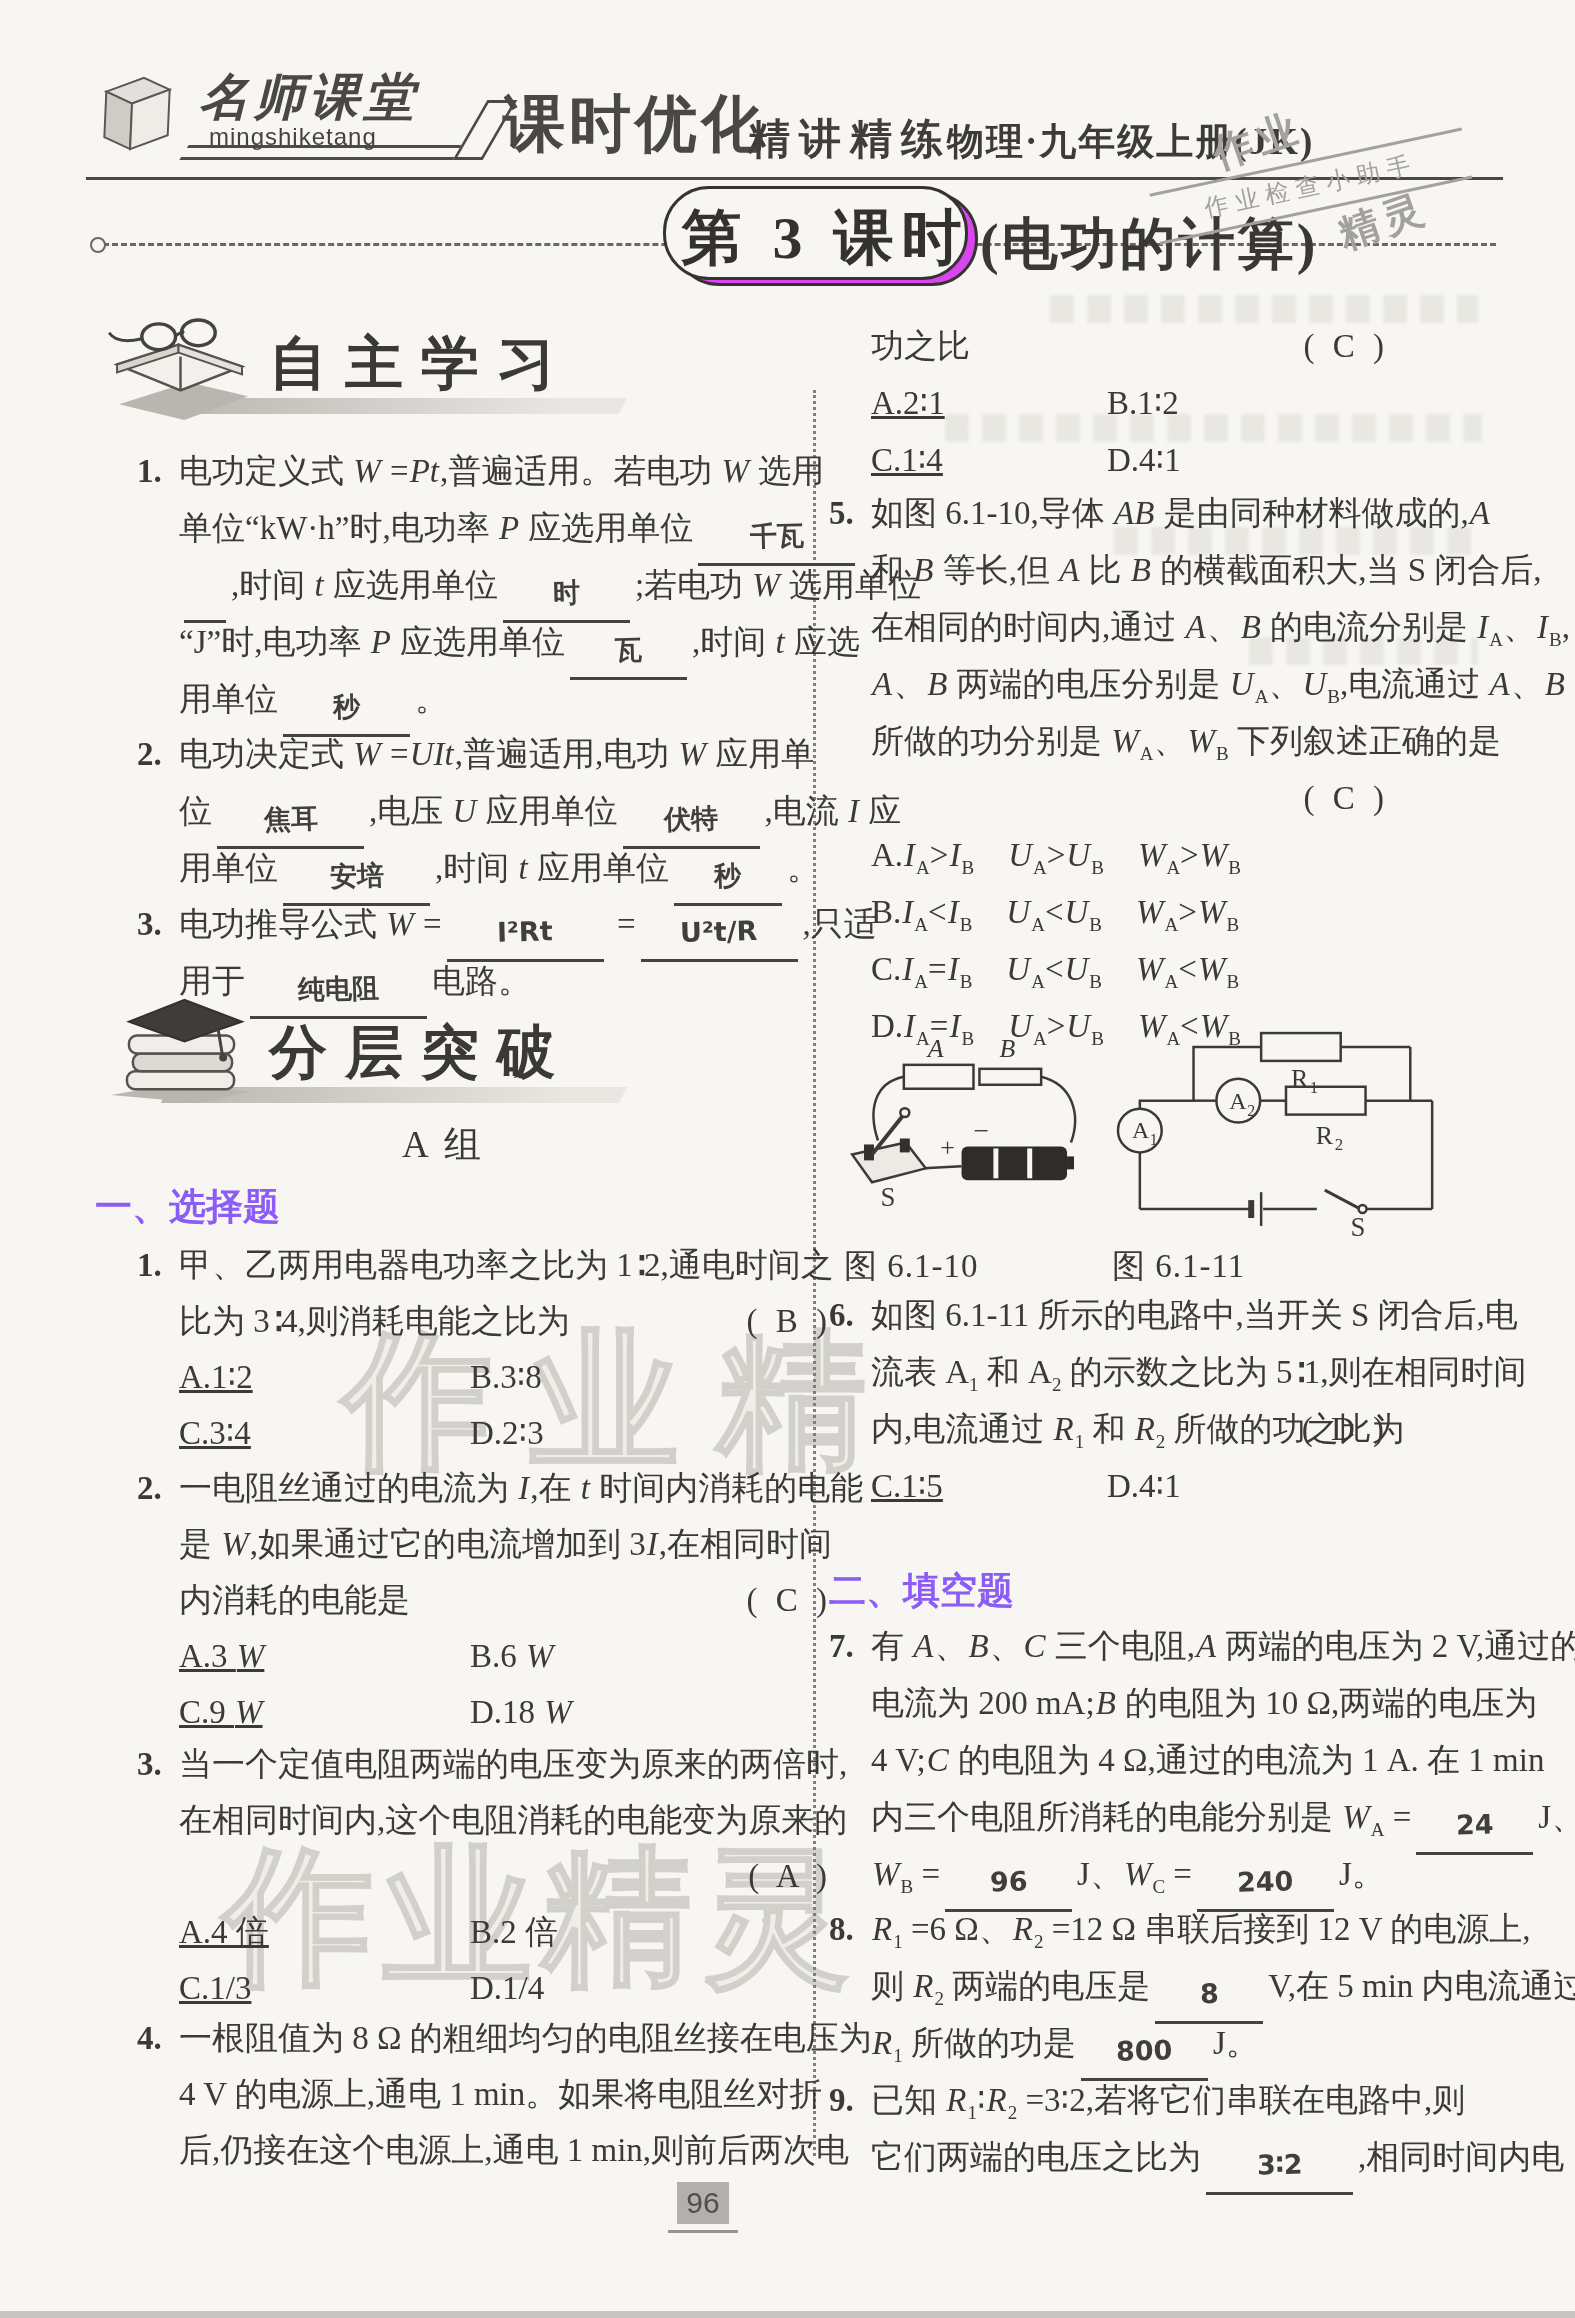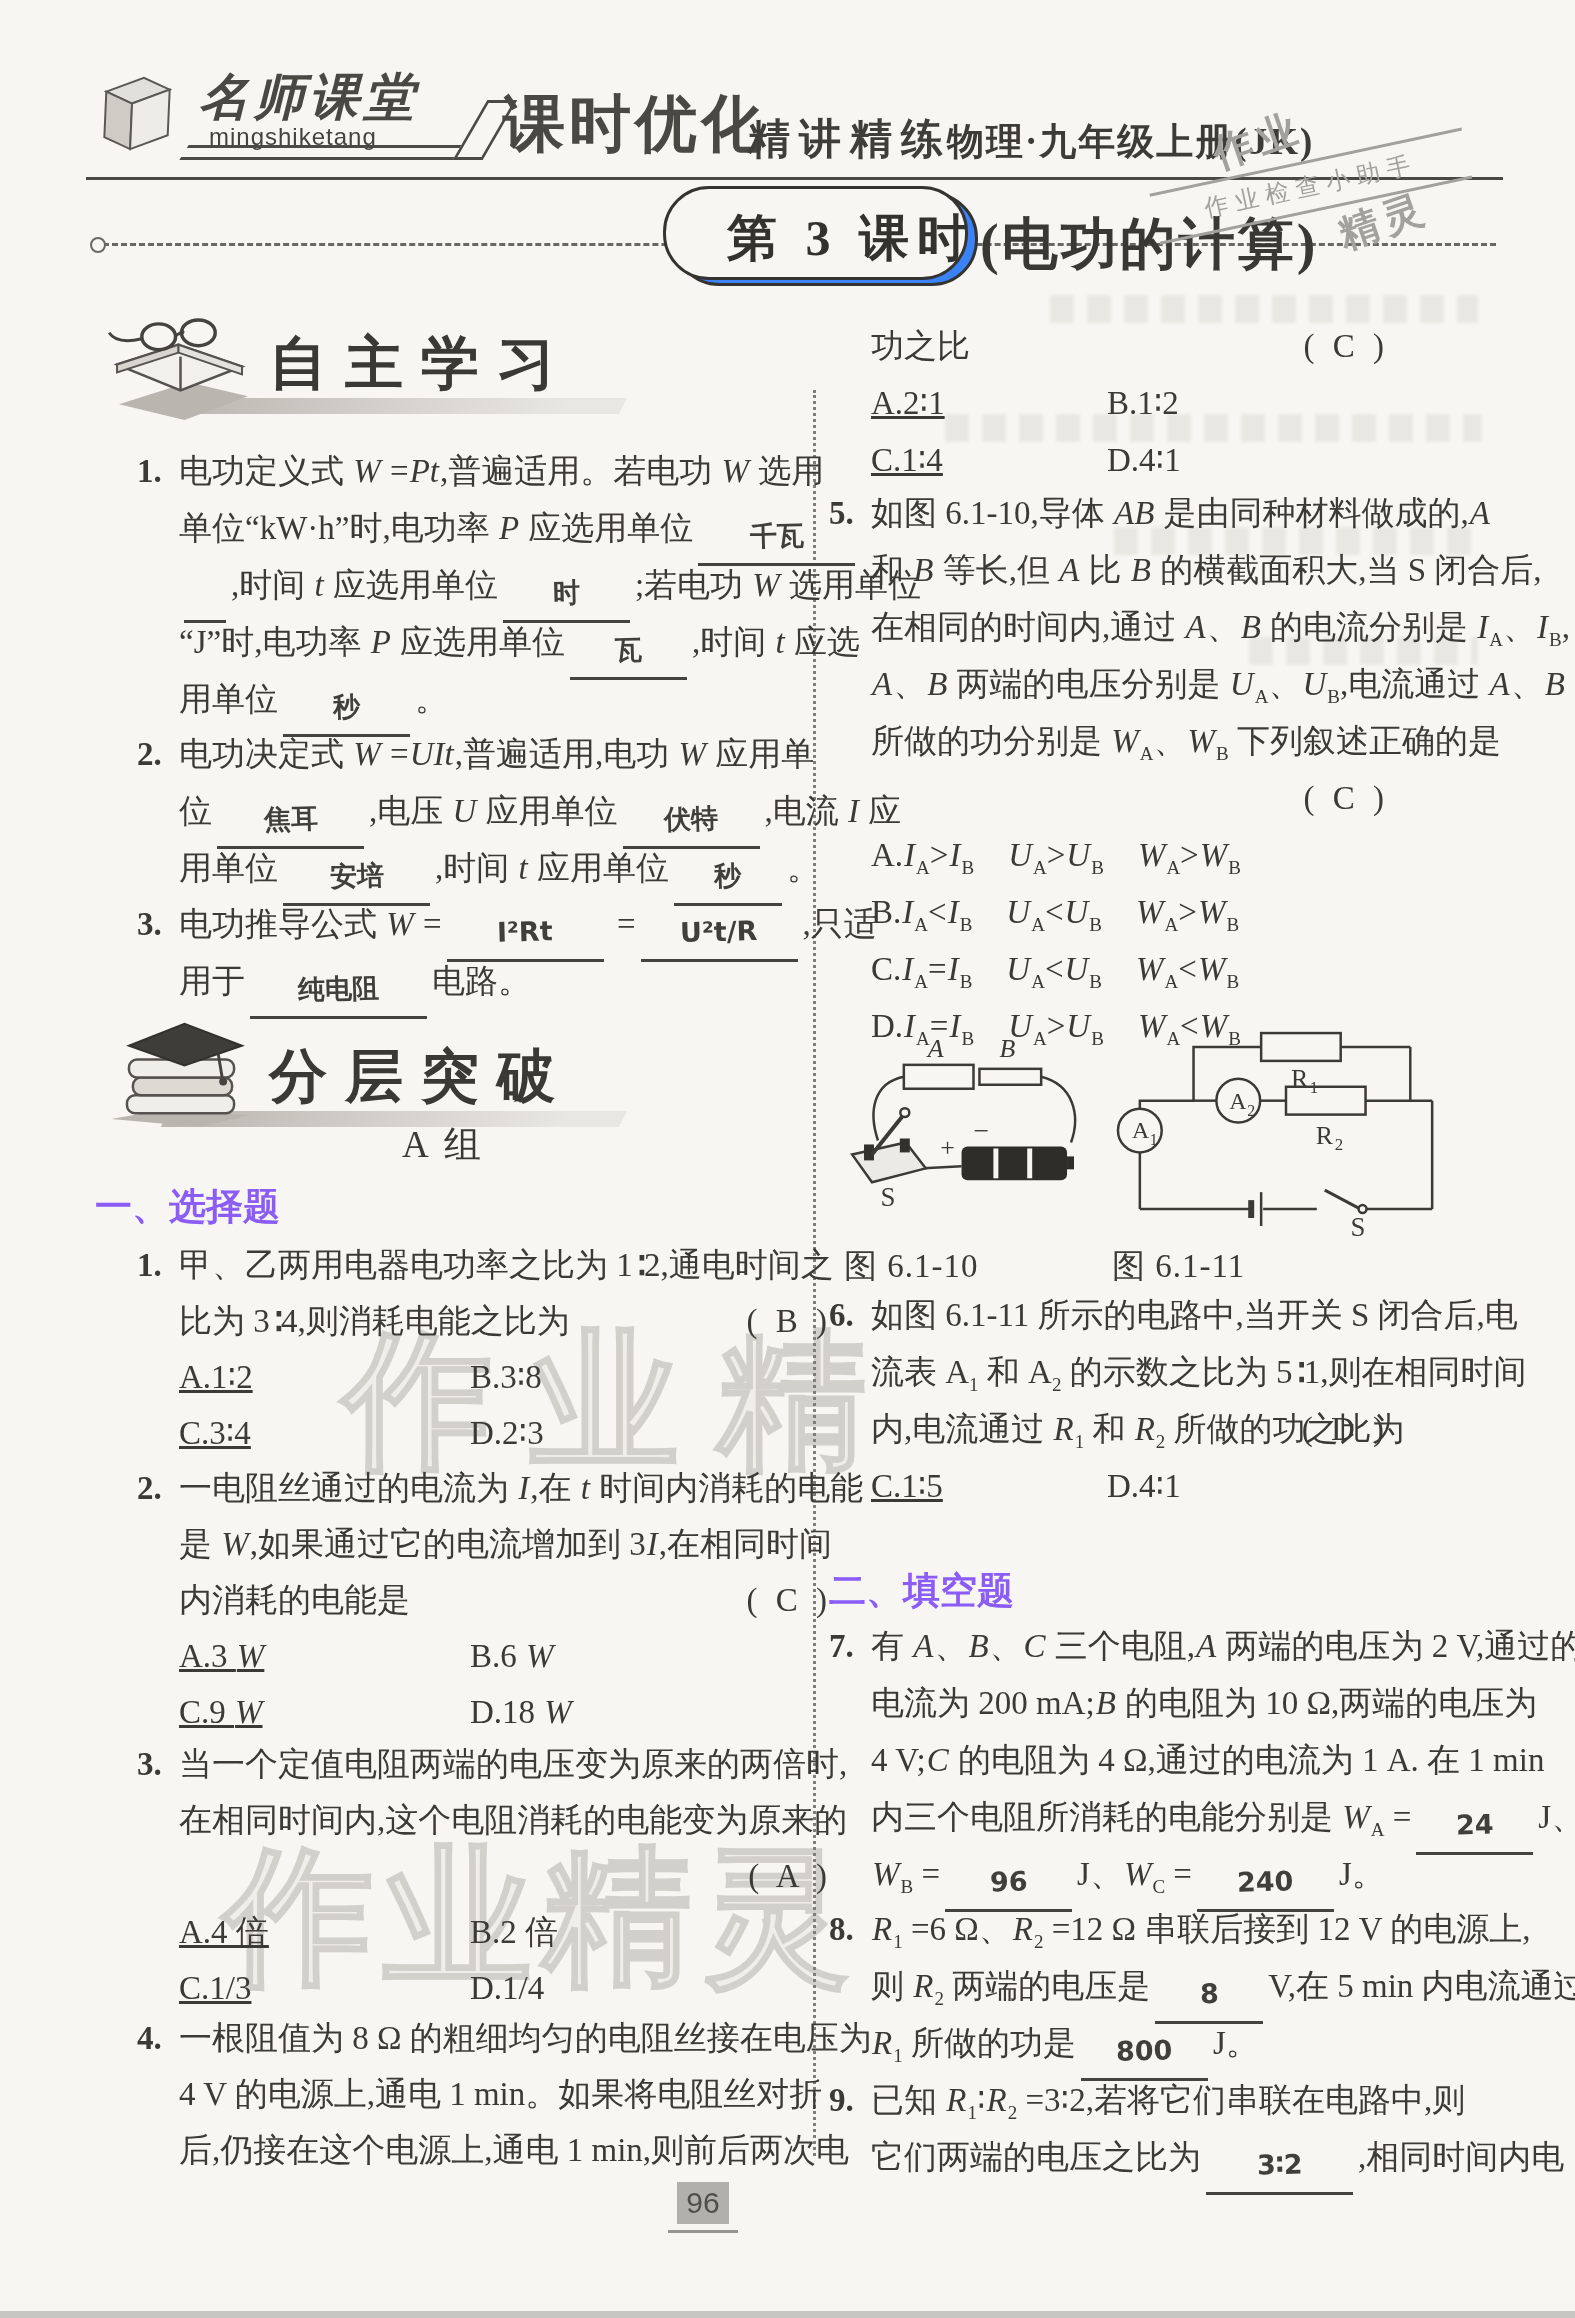--- a/index.html
+++ b/index.html
@@ -12,22 +12,22 @@
   #logo-pinyin{left:209px;top:123px;font-size:24px;font-family:"Liberation Sans","DejaVu Sans",sans-serif;color:#45433f;letter-spacing:1px;}
   #swoosh{left:184px;top:145px;width:287px;height:9px;border-top:3px solid #4c4a46;border-bottom:3px solid #4c4a46;transform:skewX(-32deg);}
   #swoosh-arrow{left:470px;top:100px;width:24px;height:54px;border:3px solid #4c4a46;background:#f7f6f2;transform:skewX(-30deg);}
   #series-script{left:503px;top:82px;font-size:62px;font-weight:bold;letter-spacing:4px;color:#4a4843;}
   #series-bold{left:748px;top:111px;font-size:42px;font-weight:bold;letter-spacing:9px;color:#403e3a;}
   #subject{left:947px;top:117px;font-size:37px;font-weight:bold;letter-spacing:2px;color:#3d3b37;}
   #header-rule{left:86px;top:177px;width:1417px;border-top:3px solid #4a4845;}
   
   #dash-line{left:103px;top:243px;width:1393px;border-top:3px dashed #6a6864;}
   #dash-dot{left:90px;top:237px;width:12px;height:12px;border:2px solid #6a6864;border-radius:50%;background:#f7f6f2;}
-  #badge{left:673px;top:192px;width:299px;height:88px;background:#3b82f6;border:3px solid #353330;border-radius:46px;z-index:3;
-         text-align:right;line-height:86px;font-size:50px;font-weight:bold;letter-spacing:8px;color:#34322f;}
+  #badge{left:673px;top:192px;width:299px;height:88px;background:#d946ef;border:3px solid #353330;border-radius:46px;z-index:3;
+         text-align:center;line-height:86px;font-size:60px;font-weight:bold;letter-spacing:8px;color:#34322f;}
   #badge::before{content:"";position:absolute;left:-13px;top:-9px;width:299px;height:88px;border:3px solid #353330;border-radius:46px;z-index:-1;background:#f7f6f2;}
   #lesson-topic{left:980px;top:207px;font-size:56px;font-weight:bold;letter-spacing:3px;color:#3a3834;z-index:2;}
   
   #stamp{left:1164px;top:98px;width:299px;height:204px;transform:rotate(-19deg);color:#a3a19d;z-index:4;}
   #stamp .s-top{position:absolute;left:70px;top:0px;font-size:40px;font-weight:bold;letter-spacing:6px;}
   #stamp .s-band{position:absolute;left:-8px;top:62px;right:-12px;height:46px;border-top:3px solid #a3a19d;border-bottom:3px solid #a3a19d;
                  transform:rotate(7deg);text-align:center;line-height:46px;font-size:24px;letter-spacing:7px;}
   #stamp .s-bottom{position:absolute;right:44px;top:117px;font-size:40px;font-weight:bold;letter-spacing:6px;}
   
   .sec-head{left:95px;width:617px;height:139px;}
@@ -132,21 +132,21 @@
   <div class="abs q" style="left:137px;top:726px;">
     <div class="tl"><span class="qn">2.</span>电功决定式 <i>W</i> =<i>UIt</i>,普遍适用,电功 <i>W</i> 应用单</div>
     <div class="tl">位<span class="blank" style="min-width: 139px;"><span class="hand">焦耳</span></span>,电压 <i>U</i> 应用单位<span class="blank" style="min-width: 129px;"><span class="hand">伏特</span></span>,电流 <i>I</i> 应</div>
     <div class="tl">用单位<span class="blank" style="min-width: 139px;"><span class="hand">安培</span></span>,时间 <i>t</i> 应用单位<span class="blank" style="min-width: 100px;"><span class="hand">秒</span></span>。</div>
   </div>
   <div class="abs q" style="left:137px;top:896px;">
     <div class="tl"><span class="qn">3.</span>电功推导公式 <i>W</i> =<span class="blank" style="min-width: 149px;"><span class="hand">I²Rt</span></span> =<span class="blank" style="min-width: 149px;"><span class="hand">U²t/R</span></span>,只适</div>
     <div class="tl">用于<span class="blank" style="min-width: 169px;"><span class="hand">纯电阻</span></span>电路。</div>
   </div>
 
-  <div class="abs sec-head" style="top:1004px;">
+  <div class="abs sec-head" style="top:980px;">
     <div class="sec-band"></div>
     <svg class="abs" style="left:6px;top:8px;" width="164" height="119" viewBox="0 0 165 120">
       <polygon points="10,108 100,116 150,104 66,98" fill="#b9b6b0"></polygon>
       <rect x="26" y="84" width="108" height="18" rx="8" fill="#f0eee9" stroke="#55534f" stroke-width="2.5"></rect>
       <rect x="32" y="66" width="100" height="18" rx="8" fill="#dddad4" stroke="#55534f" stroke-width="2.5"></rect>
       <rect x="28" y="48" width="106" height="18" rx="8" fill="#f0eee9" stroke="#55534f" stroke-width="2.5"></rect>
       <polygon points="28,34 84,12 142,34 84,54" fill="#3f3d39" stroke="#33312e" stroke-width="2"></polygon>
       <line x1="118" y1="42" x2="122" y2="66" stroke="#45433f" stroke-width="3"></line>
       <circle cx="123" cy="70" r="4" fill="#45433f"></circle>
     </svg>

